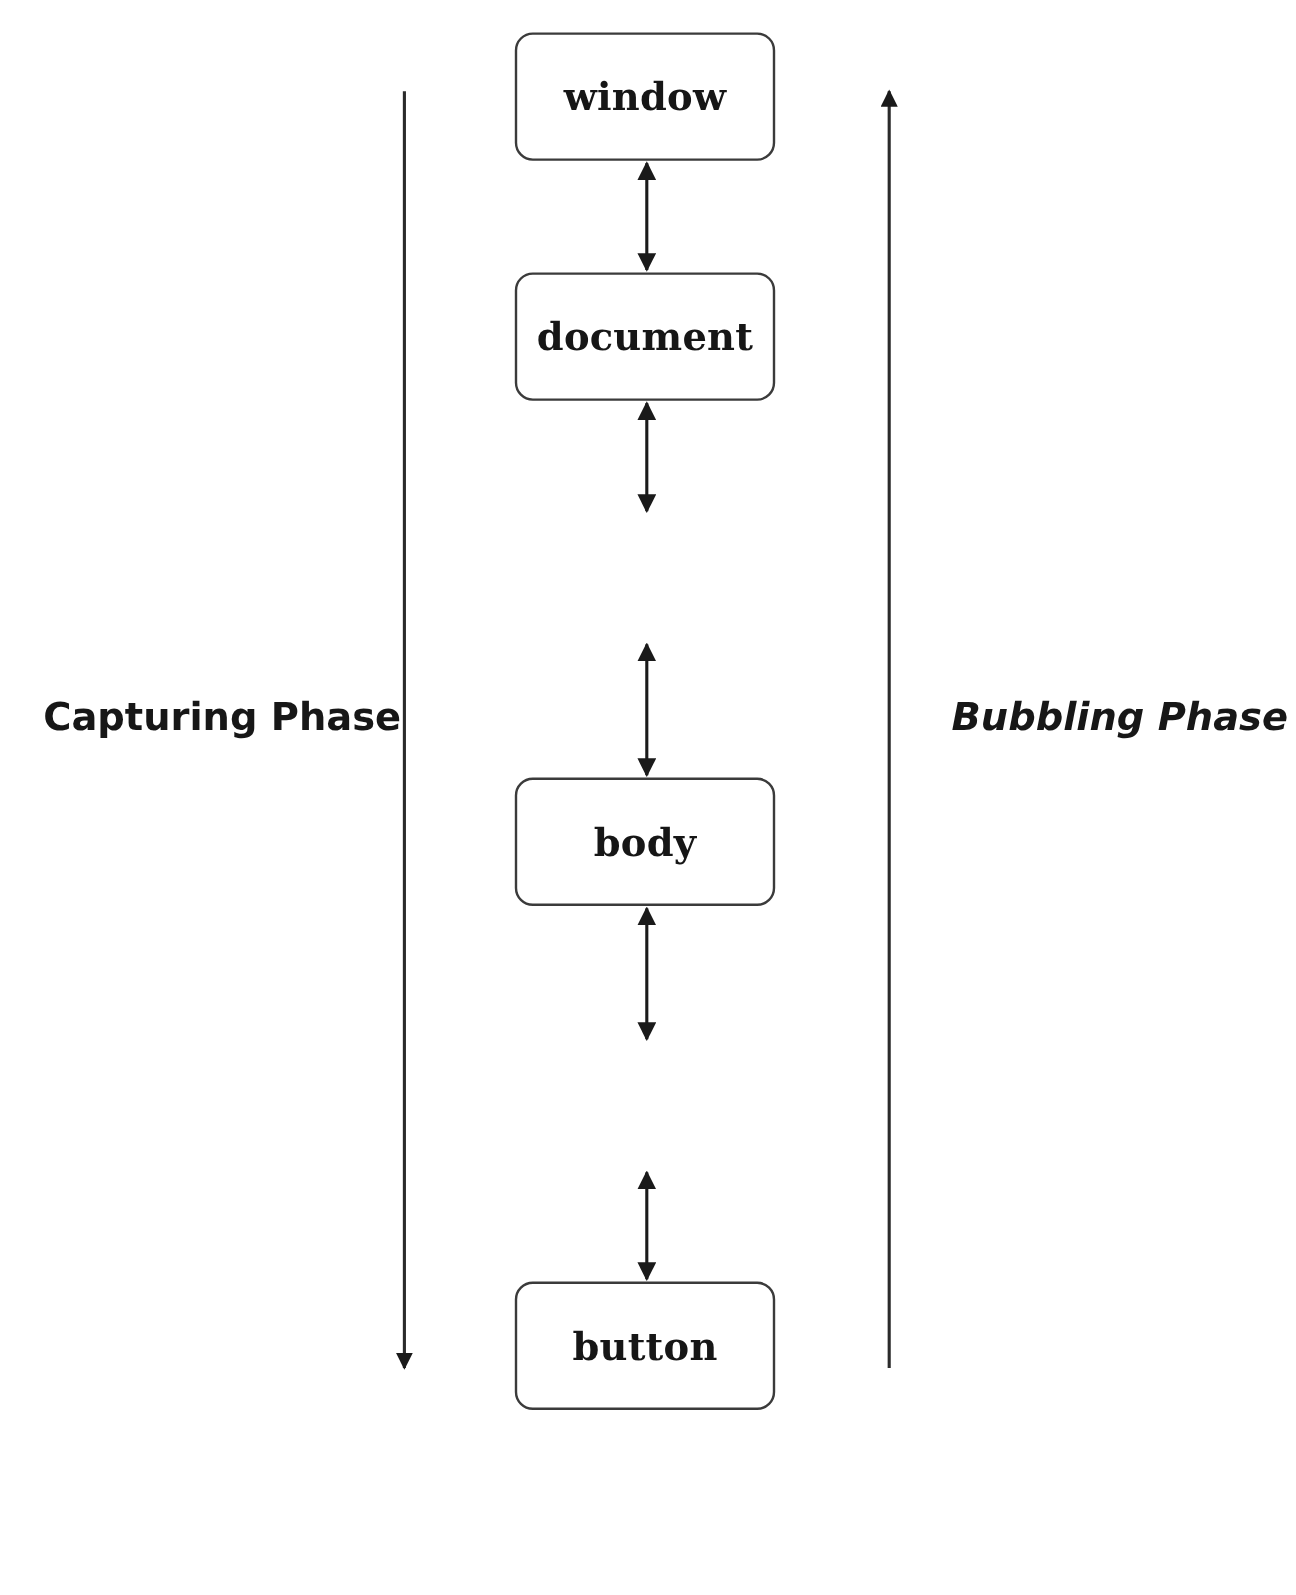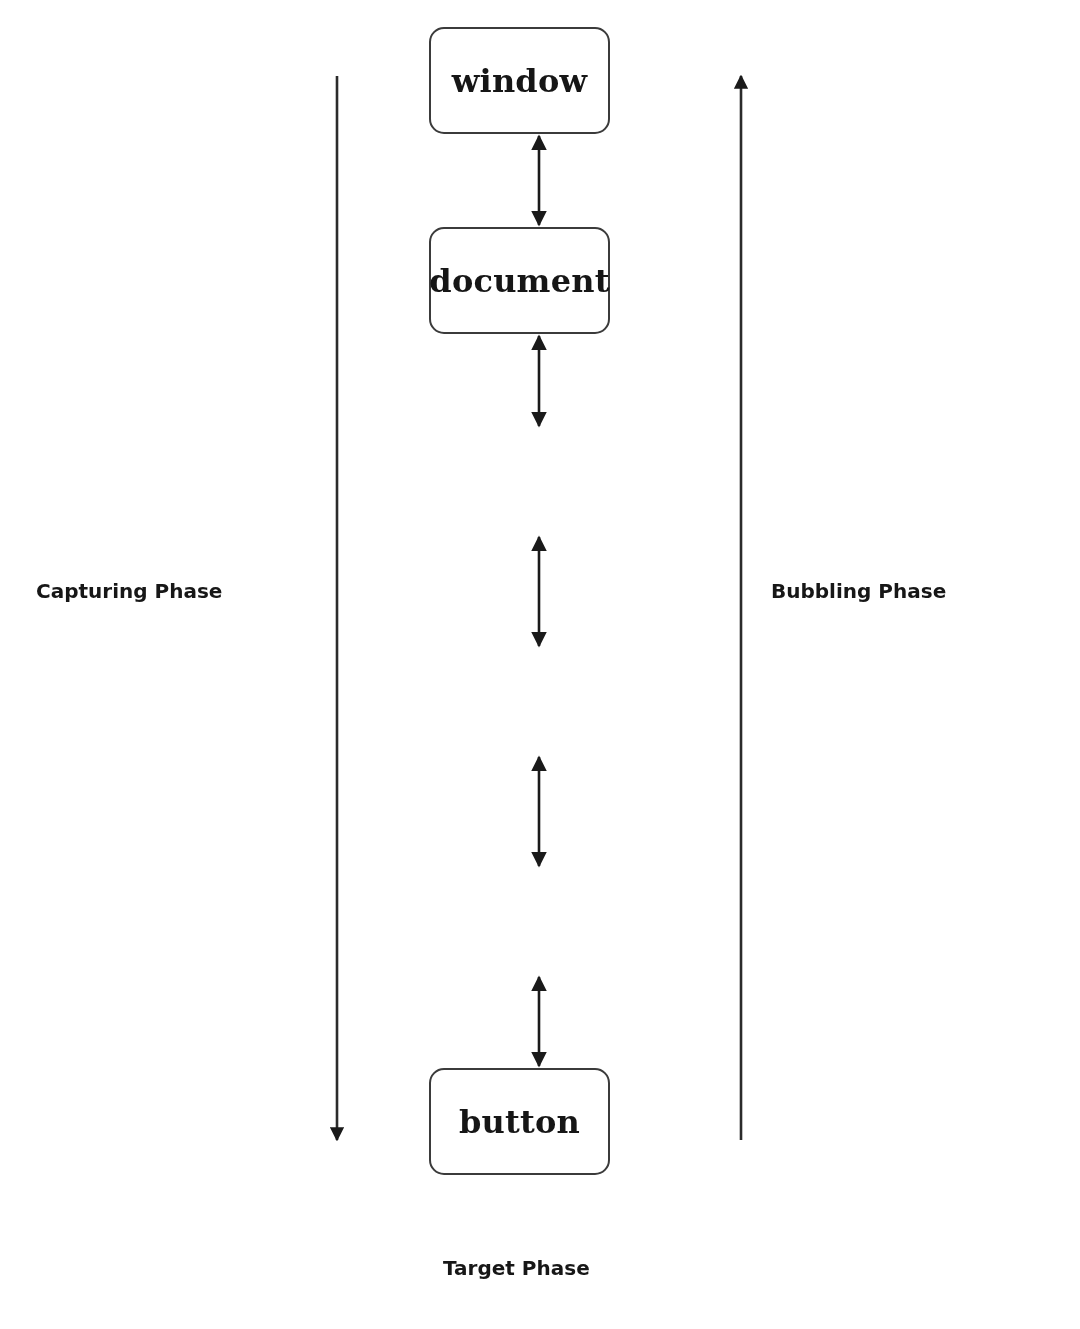--- a/index.html
+++ b/index.html
@@ -17,21 +17,21 @@
   }
   #diagram-canvas {
     position: absolute;
     inset: 0;
     width: 1080px;
     height: 1329px;
   }
   .node-box {
     position: absolute;
     box-sizing: border-box;
-    width: 181px;
+    width: 217px;
     height: 107px;
     left: 429px;
     border: 2px solid #3b3b3b;
     border-radius: 15px;
     background: #ffffff;
     display: flex;
     align-items: center;
     justify-content: center;
   }
   .node-label {
@@ -40,32 +40,33 @@
     font-size: 32px;
     line-height: 1;
     color: #161616;
     letter-spacing: 0.2px;
     white-space: nowrap;
   }
   .phase-label {
     position: absolute;
     font-family: "DejaVu Sans", sans-serif;
     font-weight: bold;
-    font-size: 20px;
+    font-size: 32px;
     line-height: 1;
     color: #171717;
     white-space: nowrap;
   }
   #phase-label-capturing {
     left: 36px;
     top: 581px;
   }
   #phase-label-bubbling {
-    left: 771px;
+    left: 793px;
     top: 581px;
+    font-style: italic;
   }
   #phase-label-target {
     left: 443px;
     top: 1258px;
   }
   .connector-svg {
     position: absolute;
     left: 0;
     top: 0;
     width: 1080px;
@@ -104,25 +105,27 @@
 
   <div class="node-box" style="top:27px;">
     <span class="node-label">window</span>
   </div>
 
   <div class="node-box" style="top:227px;">
     <span class="node-label">document</span>
   </div>
 
 
+  <div class="node-box" style="top:648px;">
+    <span class="node-label">body</span>
+  </div>
 
 
   <div class="node-box" style="top:1068px;">
     <span class="node-label">button</span>
   </div>
 
   <div class="phase-label" id="phase-label-capturing">Capturing Phase</div>
 
   <div class="phase-label" id="phase-label-bubbling">Bubbling Phase</div>
 
-  <div class="phase-label" id="phase-label-target">Target Phase</div>
 
 </div>
 
 </body></html>

